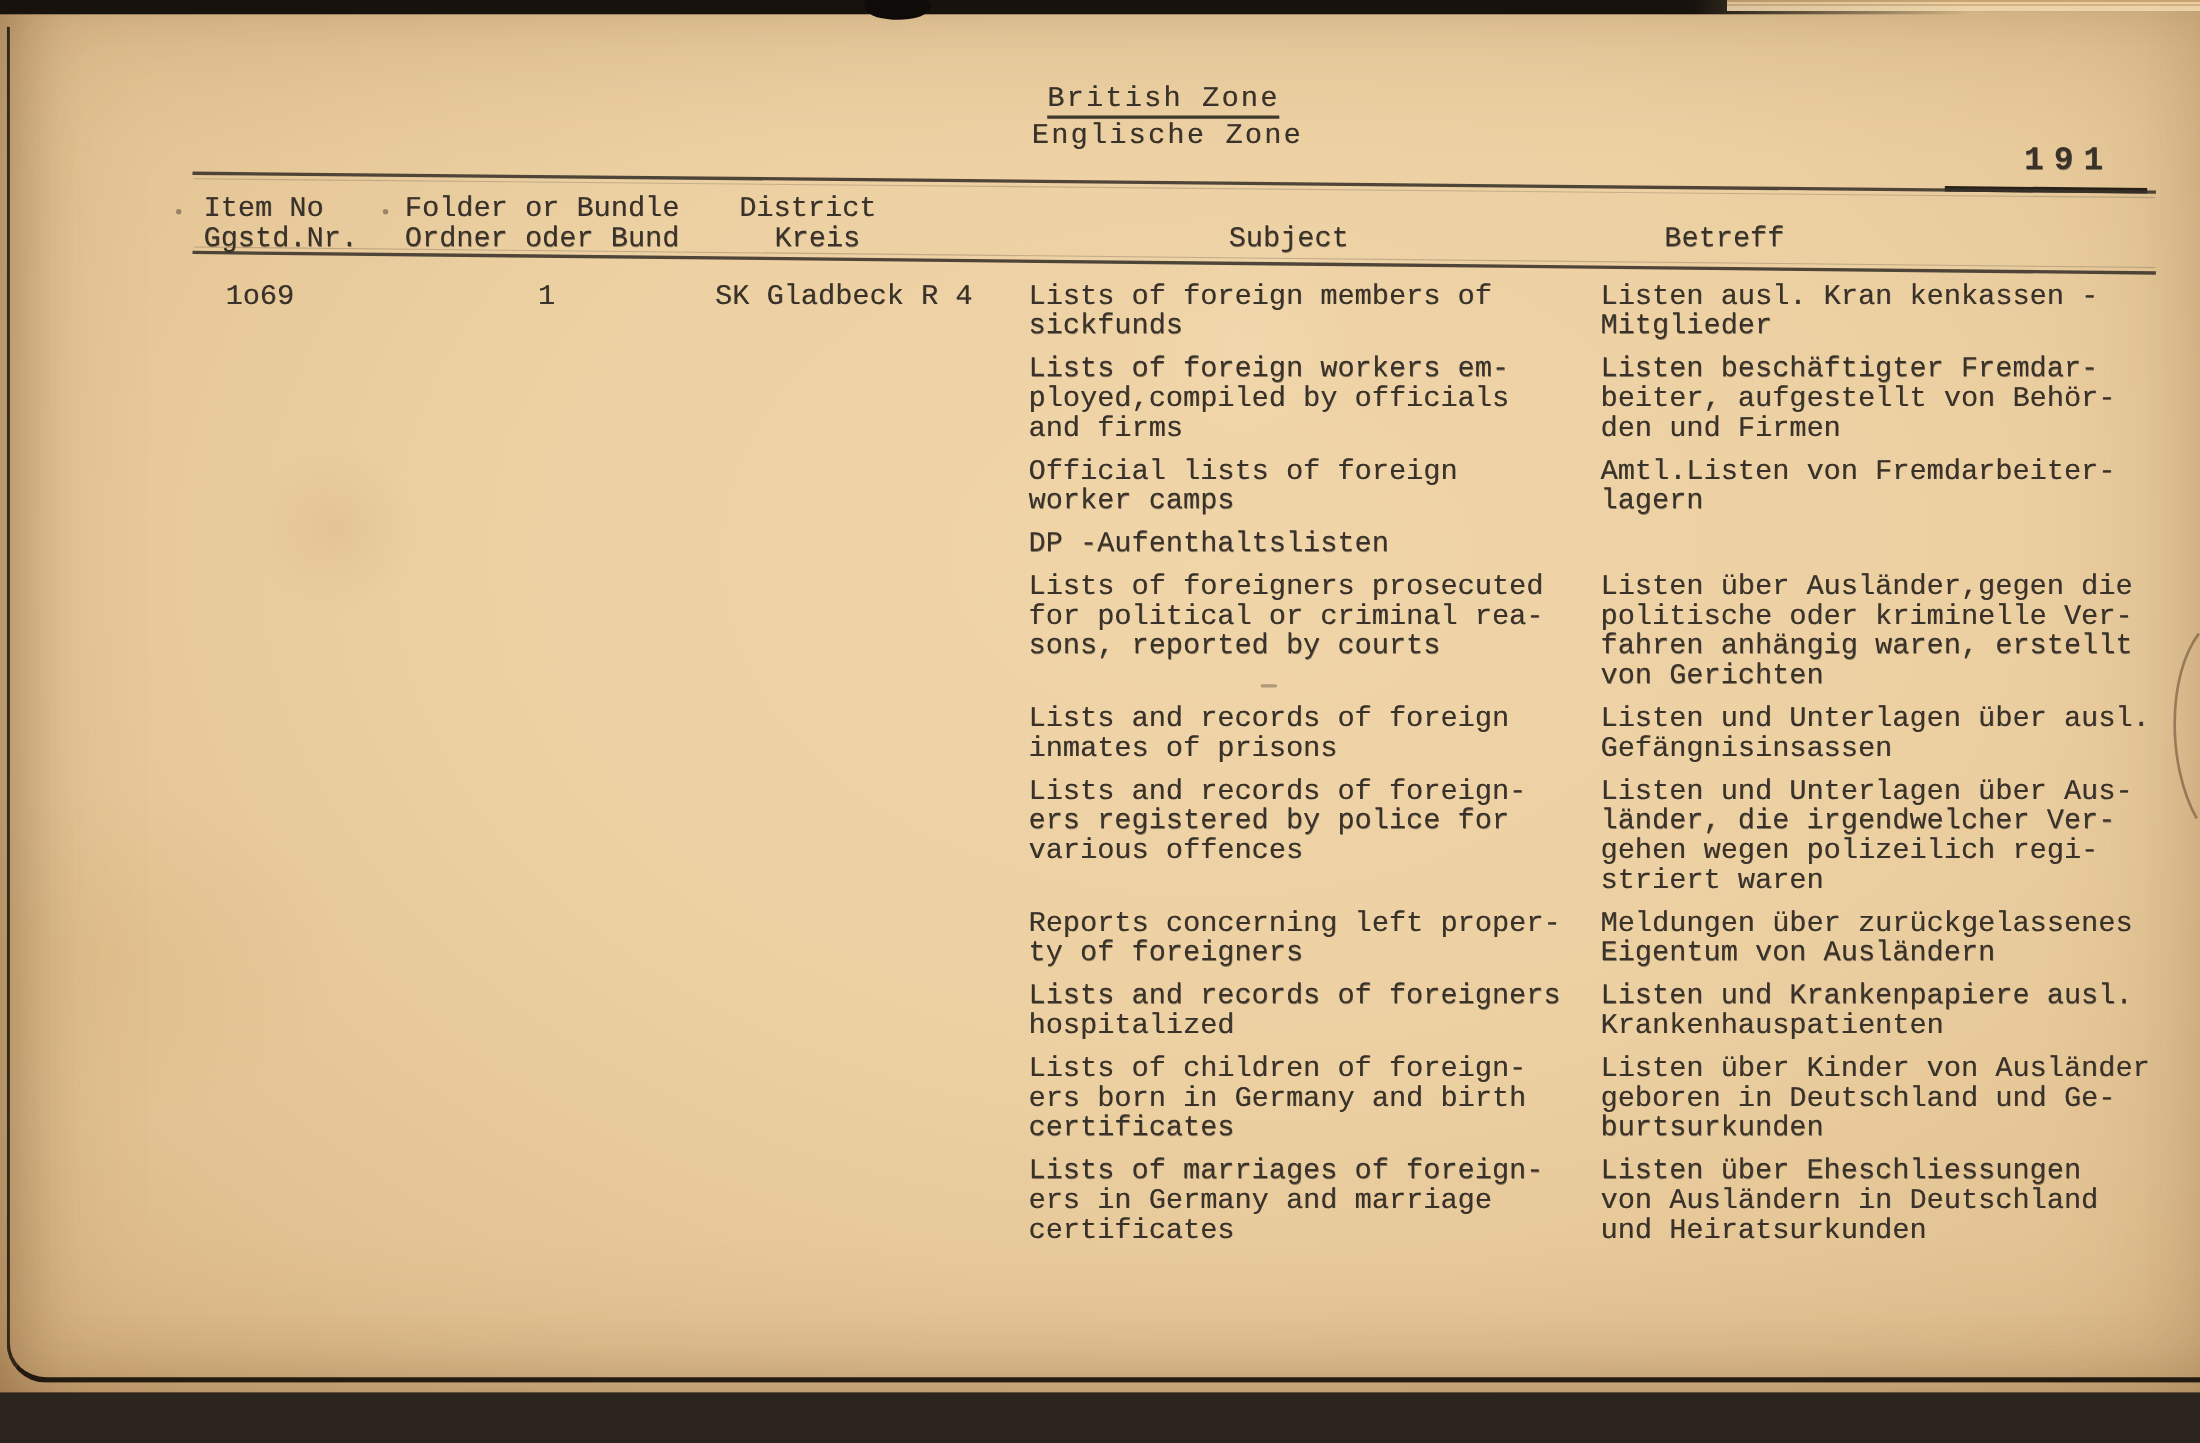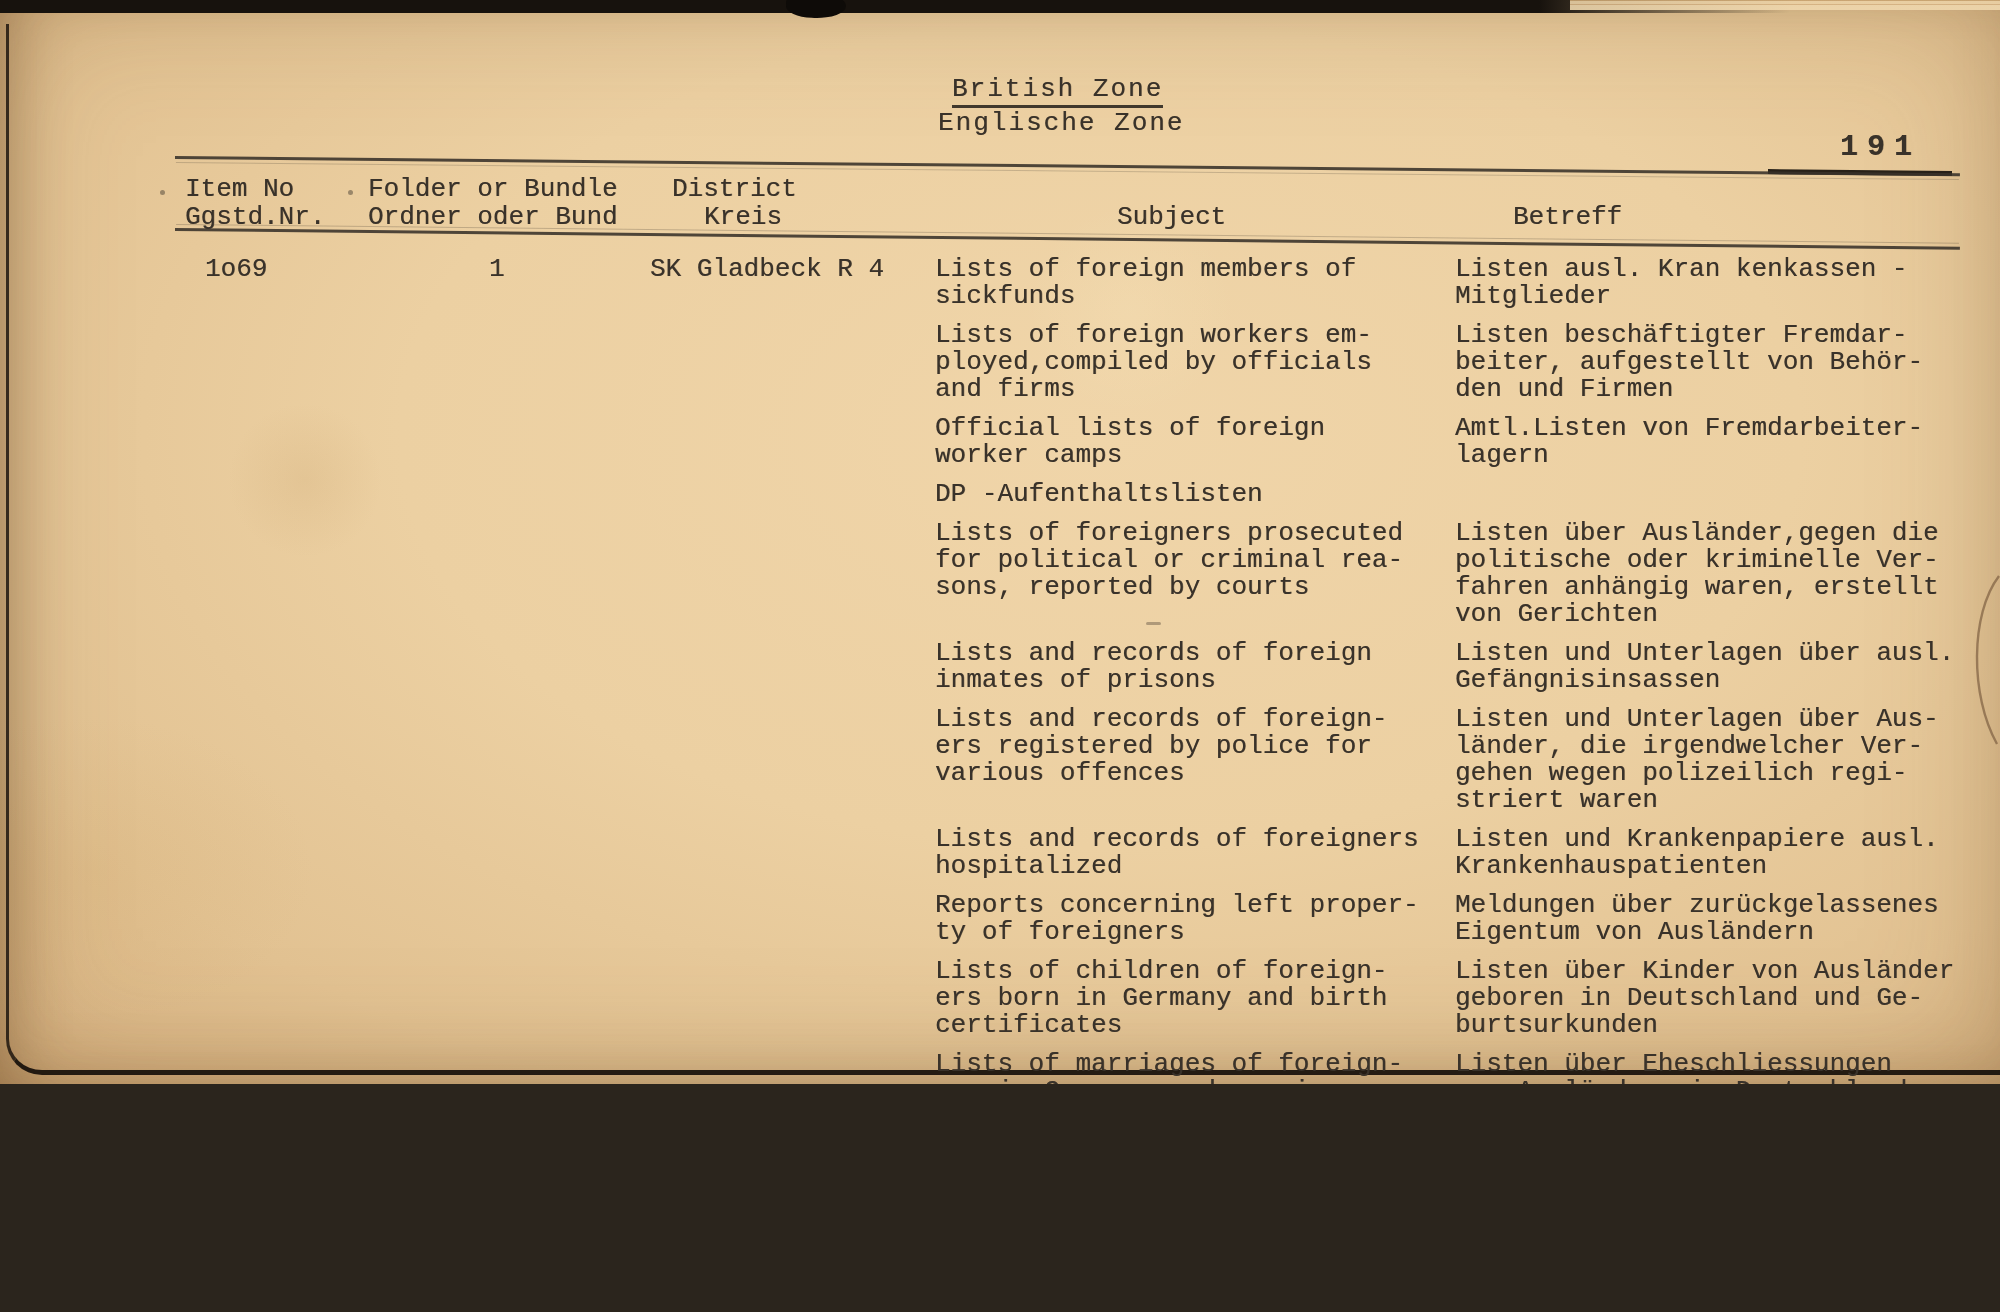--- a/index.html
+++ b/index.html
@@ -1,18 +1,18 @@
 <!DOCTYPE html>
 <html style="--paper: #ecd0a2; --ink: #39322a; --edge: #17120d;"><head>
 <meta charset="utf-8">
 <style>
   :root{ --paper:#ecd0a2; --ink:#39322a; --edge:#17120d; }
   html,body{margin:0;padding:0;background:#2b251d;}
   .page{
-    position:relative; width:2000px; height:1084px; overflow:hidden;
+    position:relative; width:2000px; height:1266px; overflow:hidden;
     font-family:"Liberation Mono","DejaVu Sans Mono",monospace;
     color:var(--ink);
     background:
       radial-gradient(circle 110px at 305px 480px, rgba(190,150,95,.16), transparent 70%),
       radial-gradient(ellipse 320px 220px at 90px 870px, rgba(205,165,105,.18), transparent 70%),
       radial-gradient(circle 150px at 1130px 310px, rgba(255,243,205,.14), transparent 70%),
       radial-gradient(ellipse at 55% 40%, #f0d5a9 0%, var(--paper) 45%, #e2c292 78%, #d7b281 100%);
     box-shadow: inset 0 0 130px rgba(115,78,38,.28),
                 inset 34px 0 60px -24px rgba(95,62,28,.33),
                 inset 0 -24px 70px -24px rgba(115,78,38,.22);
@@ -135,30 +135,30 @@
       <div class="entry">
         <div class="subject-cell">Lists and records of foreign-
 ers registered by police for
 various offences</div>
         <div class="betreff-cell">Listen und Unterlagen über Aus-
 länder, die irgendwelcher Ver-
 gehen wegen polizeilich regi-
 striert waren</div>
       </div>
       <div class="entry">
+        <div class="subject-cell">Reports concerning left proper-
+ty of foreigners</div>
+        <div class="betreff-cell">Meldungen über zurückgelassenes
+Eigentum von Ausländern</div>
+      </div>
+      <div class="entry">
         <div class="subject-cell">Lists and records of foreigners
 hospitalized</div>
         <div class="betreff-cell">Listen und Krankenpapiere ausl.
 Krankenhauspatienten</div>
-      </div>
-      <div class="entry">
-        <div class="subject-cell">Reports concerning left proper-
-ty of foreigners</div>
-        <div class="betreff-cell">Meldungen über zurückgelassenes
-Eigentum von Ausländern</div>
       </div>
       <div class="entry">
         <div class="subject-cell">Lists of children of foreign-
 ers born in Germany and birth
 certificates</div>
         <div class="betreff-cell">Listen über Kinder von Ausländer
 geboren in Deutschland und Ge-
 burtsurkunden</div>
       </div>
       <div class="entry">

